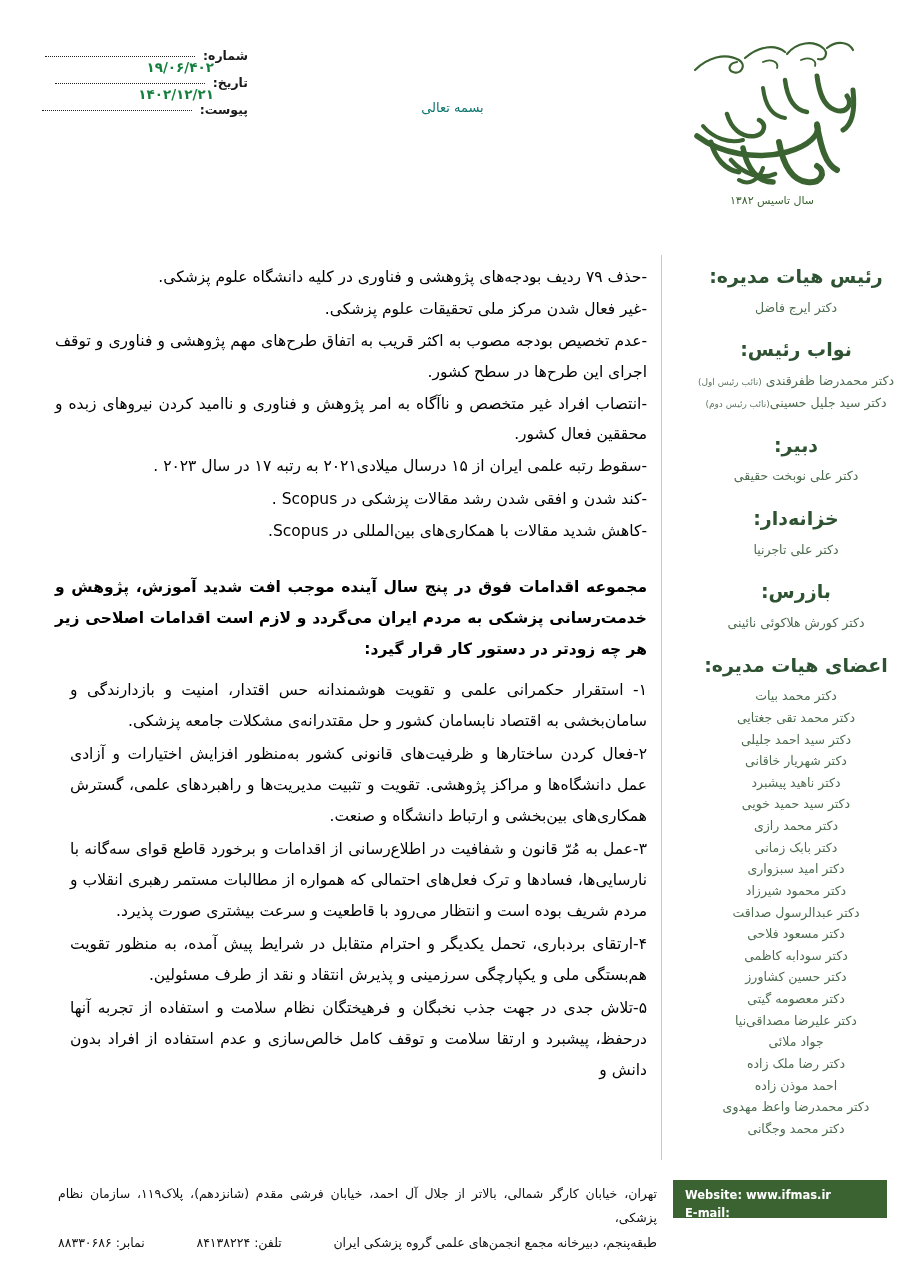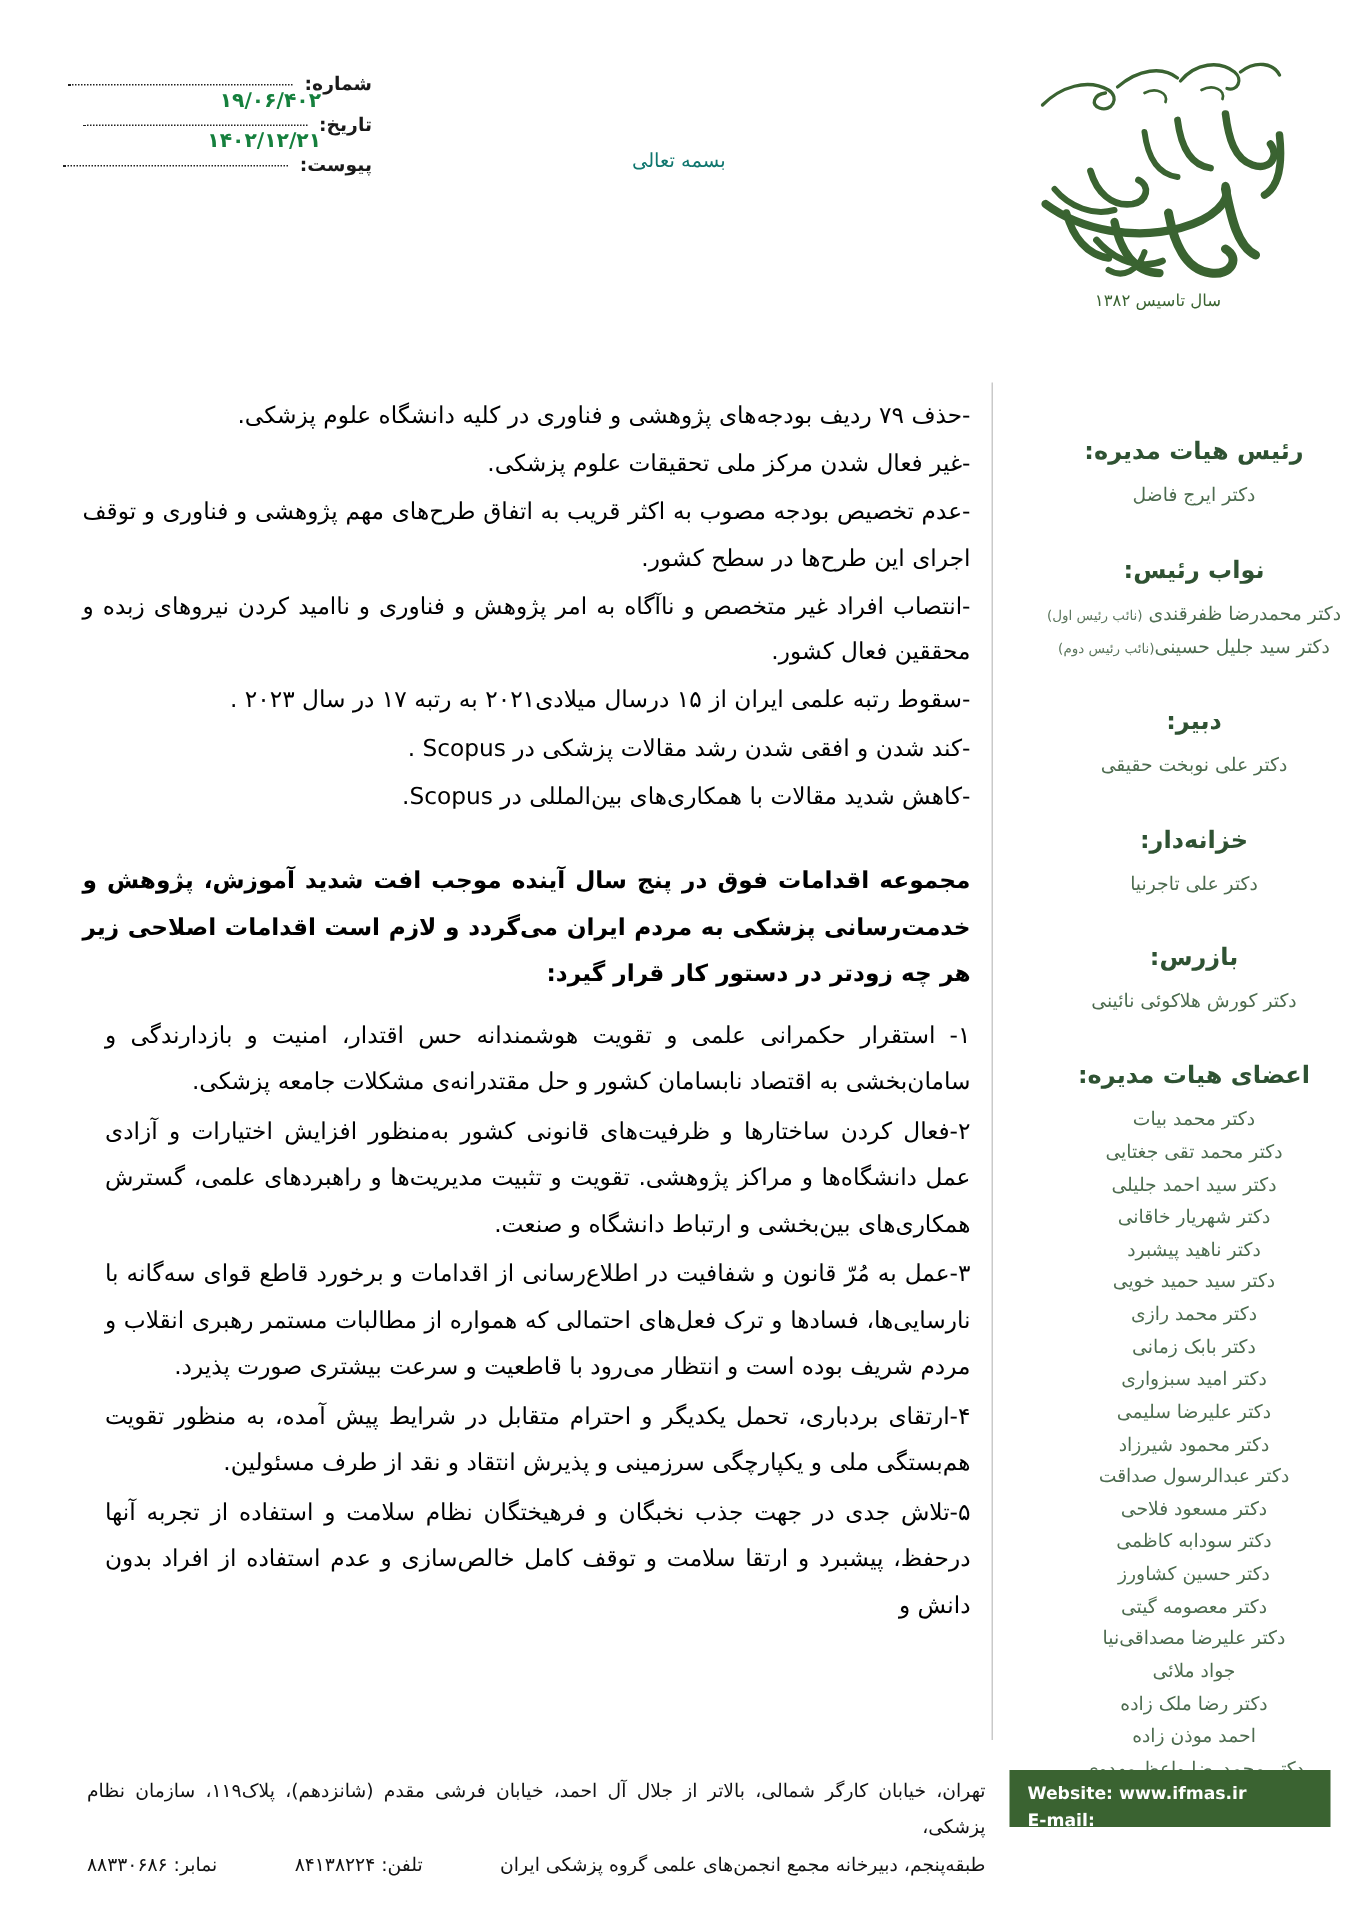--- a/index.html
+++ b/index.html
@@ -90,26 +90,25 @@
     top: 262px;
     right: 0;
     width: 232px;
     padding-left: 14px;
     box-sizing: border-box;
     direction: rtl;
     text-align: center;
   }
   .sb-group { margin-bottom: 17px; }
   .sb-title {
-    font-size: 16px;
+    font-size: 19px;
     font-weight: bold;
     color: #2f5233;
     margin-bottom: 6px;
     line-height: 1.5;
-    margin-top: 27px;
   }
   .sb-name {
     font-size: 12.5px;
     color: #4d6b4f;
     line-height: 1.75;
   }
   .sb-name .suffix {
     font-size: 9px;
     color: #5d765e;
   }
@@ -288,21 +287,20 @@
       <div class="sb-members">
         <div class="sb-name">دکتر محمد بیات</div>
         <div class="sb-name">دکتر محمد تقی جغتایی</div>
         <div class="sb-name">دکتر سید احمد جلیلی</div>
         <div class="sb-name">دکتر شهریار خاقانی</div>
         <div class="sb-name">دکتر ناهید پیشبرد</div>
         <div class="sb-name">دکتر سید حمید خویی</div>
         <div class="sb-name">دکتر  محمد رازی</div>
         <div class="sb-name">دکتر بابک زمانی</div>
         <div class="sb-name">دکتر امید سبزواری</div>
-        <div class="sb-name">دکتر علیرضا سلیمی</div>
         <div class="sb-name">دکتر محمود شیرزاد</div>
         <div class="sb-name">دکتر عبدالرسول صداقت</div>
         <div class="sb-name">دکتر مسعود فلاحی</div>
         <div class="sb-name">دکتر سودابه کاظمی</div>
         <div class="sb-name">دکتر حسین کشاورز</div>
         <div class="sb-name">دکتر معصومه گیتی</div>
         <div class="sb-name">دکتر علیرضا مصداقی‌نیا</div>
         <div class="sb-name">جواد ملائی</div>
         <div class="sb-name">دکتر رضا ملک زاده</div>
         <div class="sb-name">احمد موذن زاده</div>

